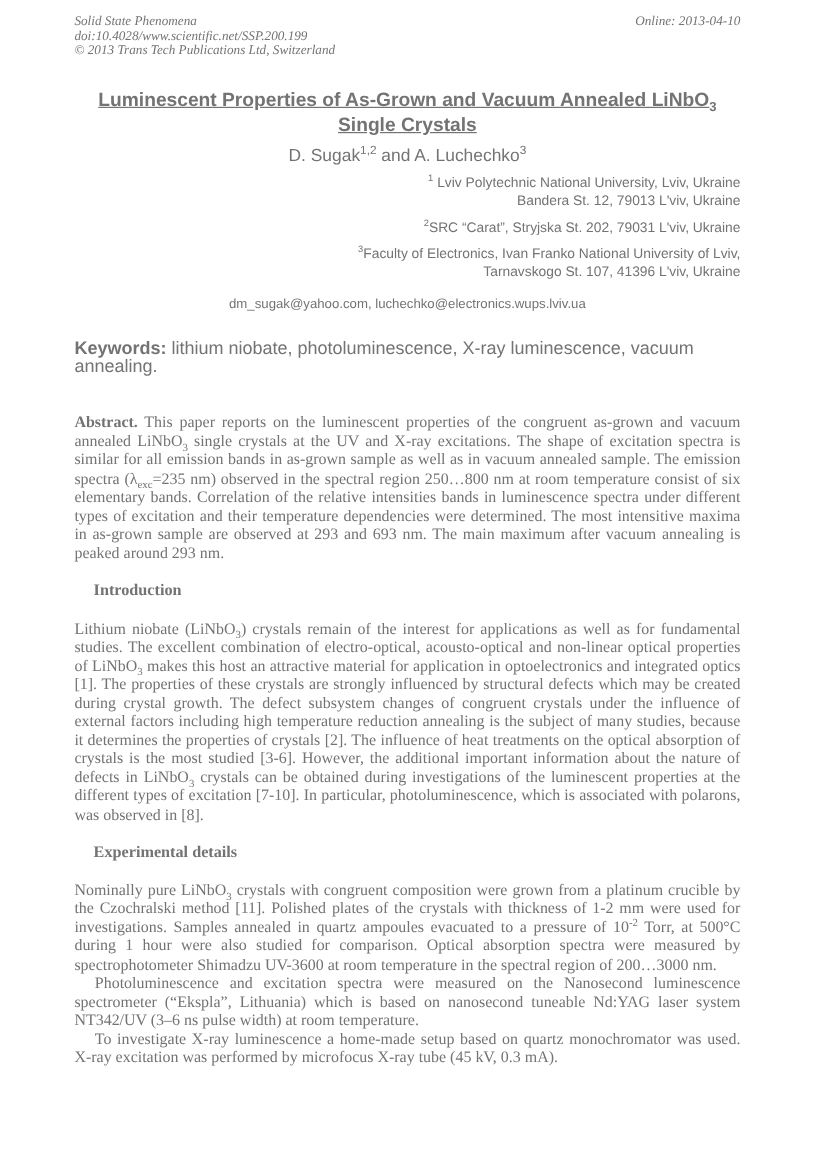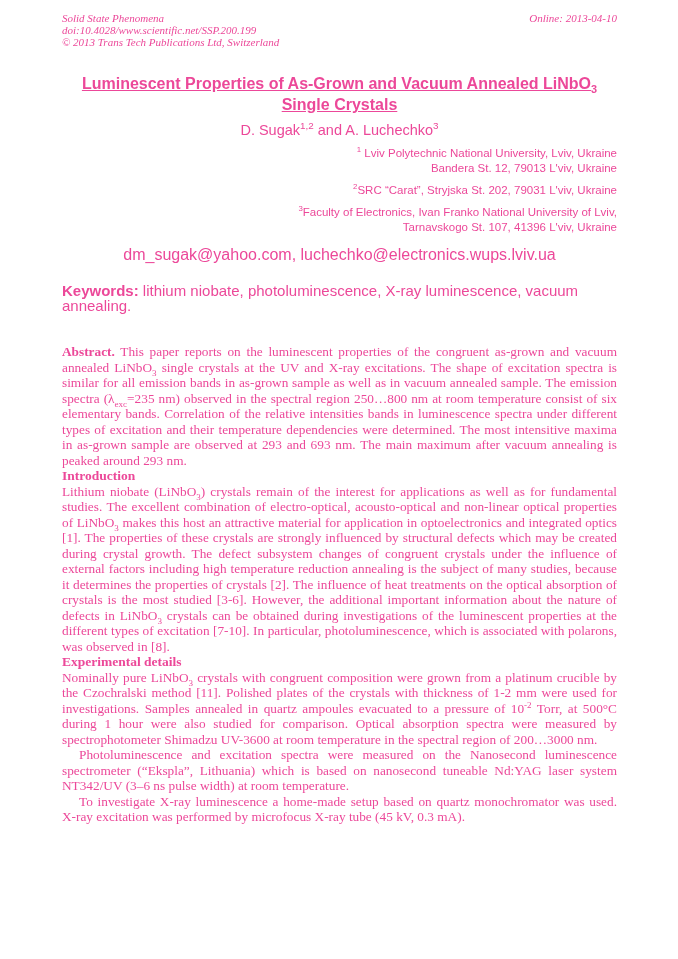--- a/index.html
+++ b/index.html
@@ -2,21 +2,21 @@
 <html><head>
 <meta charset="utf-8">
 <style>
   html, body { margin: 0; padding: 0; background: #ffffff; }
   .page {
     position: relative;
     width: 678px;
     height: 959px;
     box-sizing: border-box;
     background: #ffffff;
-    color: #ec4899;
+    color: #737373;
     padding: 12px 61px 0 62px;
     font-family: "Liberation Serif", serif;
     overflow: hidden;
   }
   
   .pub-header {
     display: flex;
     justify-content: space-between;
     align-items: flex-start;
     font-family: "Liberation Serif", serif;
@@ -46,21 +46,21 @@
   .affil {
     text-align: right;
     font-family: "Liberation Sans", sans-serif;
     font-size: 11.5px;
     line-height: 15px;
     margin-top: 7px;
   }
   .emails {
     text-align: center;
     font-family: "Liberation Sans", sans-serif;
-    font-size: 16px;
+    font-size: 11px;
     line-height: 15px;
     margin-top: 12px;
   }
   
   .keywords {
     font-family: "Liberation Sans", sans-serif;
     font-size: 15px;
     line-height: 15px;
     margin: 21px 0 0 0;
   }
@@ -72,21 +72,21 @@
     text-align: justify;
     margin: 0;
   }
   .abstract { margin-top: 31px; }
   .indent { text-indent: 17px; }
   h2.section-heading {
     font-family: "Liberation Serif", serif;
     font-size: 13.5px;
     font-weight: bold;
     line-height: 15.5px;
-    margin: 0;
+    margin: 16px;
   }
   .h-intro { margin-top: 21px; }
   .h-exp   { margin-top: 5px; }
   sub, sup { font-size: 0.68em; line-height: 0; }
   .b { font-weight: bold; }
 </style>
 </head>
 <body>
 
 <div class="page">

